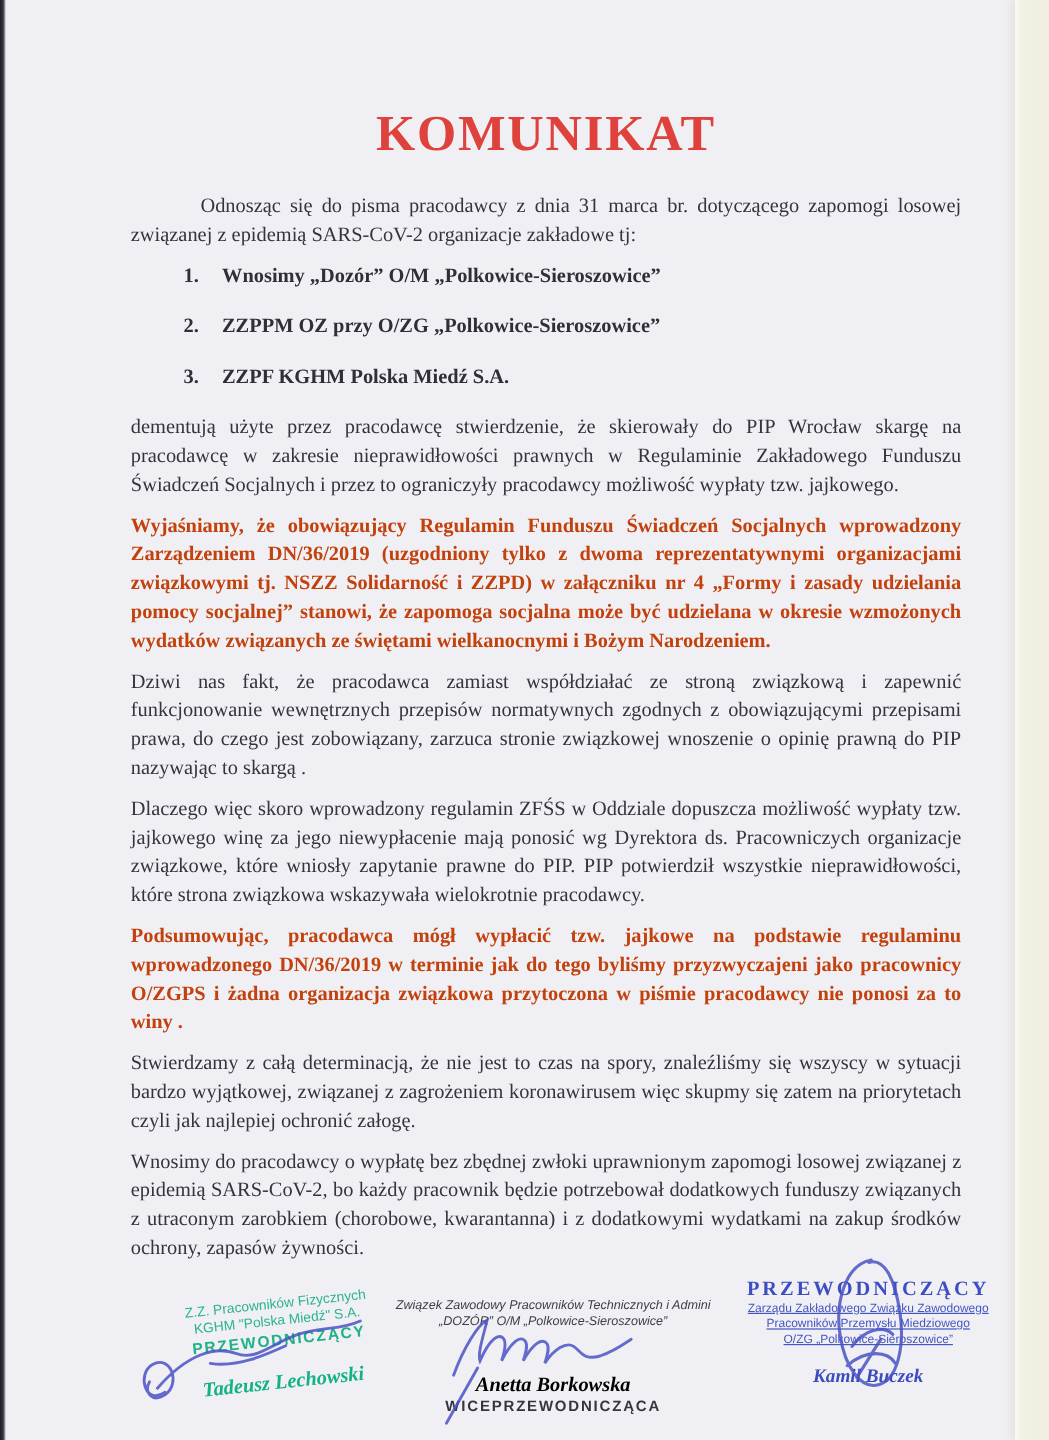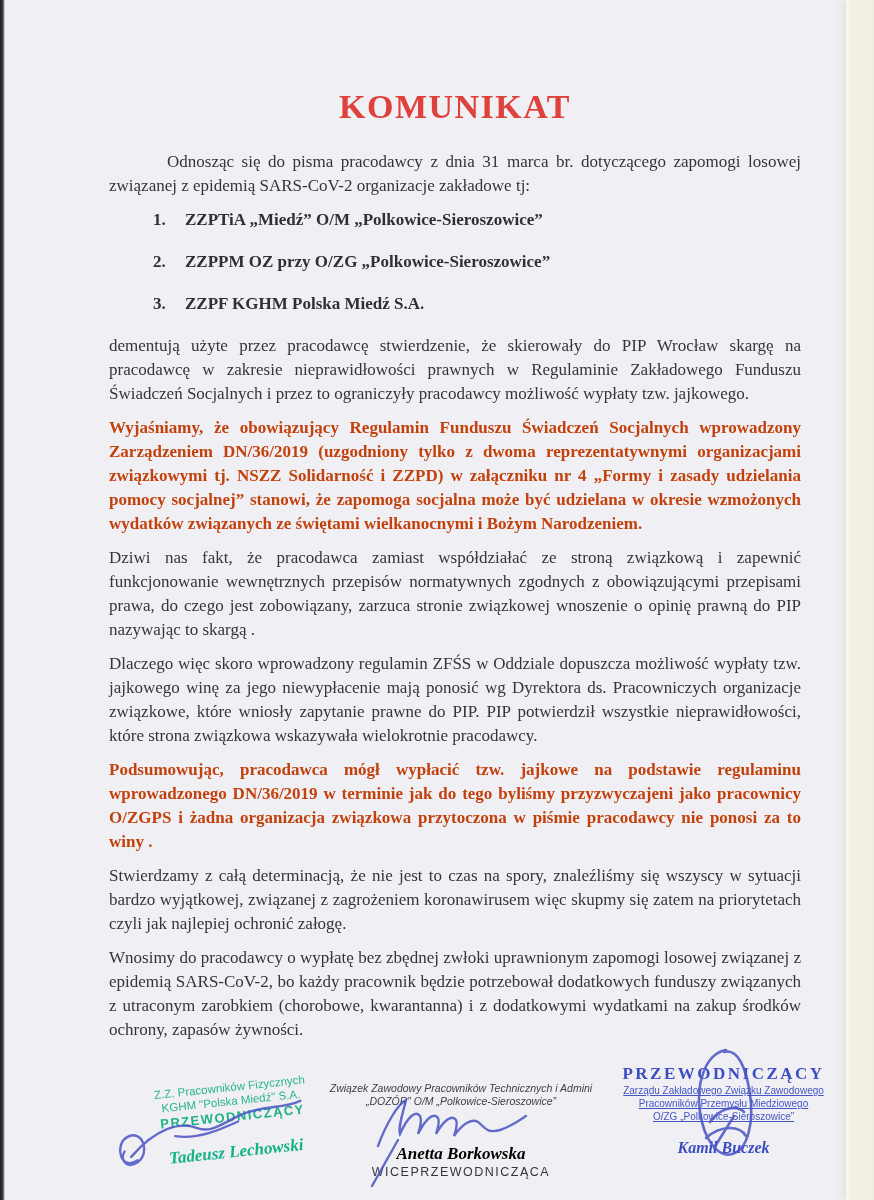--- a/index.html
+++ b/index.html
@@ -21,21 +21,21 @@
   .right-strip{
     position:absolute;right:0;top:0;width:28px;height:1200px;
     background:linear-gradient(to right,#fbfaf2 0px,#f2efe4 6px,#f0ede1 100%);
     box-shadow:-4px 0 6px rgba(190,180,150,0.18);
   }
   .page-text{
     position:absolute;left:97px;top:0;width:716px;
   }
   h1.doc-title{
     margin:88px 0 24px;text-align:center;
-    font-size:34px;font-weight:700;letter-spacing:1.5px;
+    font-size:42px;font-weight:700;letter-spacing:1.5px;
     color:#df413c;
   }
   p.body{
     margin:0 12px 10px;font-size:17px;line-height:24px;
     text-align:justify;color:#34343d;
   }
   p.indent{text-indent:58px;}
   p.red{color:#c2410c;font-weight:700;}
   .org-list{margin:6px 0 12px 56px;}
   .org-item{
@@ -46,21 +46,21 @@
   
   .signatures{position:absolute;left:0;top:1064px;width:874px;height:136px;}
   .sig{position:absolute;text-align:center;}
   .sig-left{left:124px;top:16px;width:218px;transform:rotate(-6deg);}
   .sig-left .st{font-family:"Liberation Sans",sans-serif;font-size:11.5px;line-height:14px;color:#2ab58e;}
   .sig-left .st-bold{font-weight:700;font-size:13px;letter-spacing:1.5px;color:#1fb287;margin-top:2px;}
   .sig-left .name{margin-top:18px;font-size:17px;font-weight:700;font-style:italic;color:#12b286;}
   .sig-mid{left:326px;top:18px;width:270px;}
   .sig-mid .st{font-family:"Liberation Sans",sans-serif;font-size:10.5px;line-height:13px;color:#3e3e47;font-style:italic;}
   .sig-mid .name{margin-top:36px;font-size:17px;font-weight:700;font-style:italic;color:#000000;}
-  .sig-mid .role{font-family:"Liberation Sans",sans-serif;font-size:12.5px;letter-spacing:1.5px;color:#35353e;margin-top:1px;}
+  .sig-mid .role{font-family:"Liberation Sans",sans-serif;font-size:12.5px;letter-spacing:1.5px;color:#35353e;margin-top:1px;font-weight:bold;}
   .sig-right{left:596px;top:0;width:255px;color:#3f51c1;}
   .sig-right .st-title{font-size:17px;font-weight:700;letter-spacing:2.5px;color:#3c4ec2;}
   .sig-right .st{font-family:"Liberation Sans",sans-serif;font-size:10px;line-height:13px;color:#4456c4;text-decoration:underline;}
   .sig-right .name{margin-top:16px;font-size:16px;font-weight:700;font-style:italic;color:#3a4cc0;}
   .scribble{position:absolute;pointer-events:none;}
   .scr-left{left:-20px;top:24px;width:205px;height:62px;}
   .scr-mid{left:38px;top:14px;width:175px;height:92px;}
   .scr-right{left:88px;top:-20px;width:78px;height:132px;}
 </style>
 </head>
@@ -71,21 +71,21 @@
   <div class="right-strip"></div>
 
   <div class="page-text">
     <h1 class="doc-title">KOMUNIKAT</h1>
 
     <p class="body indent">Odnosząc się do pisma pracodawcy z dnia 31 marca br. dotyczącego zapomogi losowej związanej z epidemią SARS-CoV-2 organizacje zakładowe tj:</p>
 
     <div class="org-list">
       <div class="org-item">
         <span class="org-num">1.</span>
-        <span>ZZPTiA „Miedź” O/M „Polkowice-Sieroszowice”</span>
+        <span>Wnosimy „Dozór” O/M „Polkowice-Sieroszowice”</span>
       </div>
       <div class="org-item">
         <span class="org-num">2.</span>
         <span>ZZPPM OZ przy O/ZG „Polkowice-Sieroszowice”</span>
       </div>
       <div class="org-item">
         <span class="org-num">3.</span>
         <span>ZZPF KGHM Polska Miedź S.A.</span>
       </div>
     </div>

